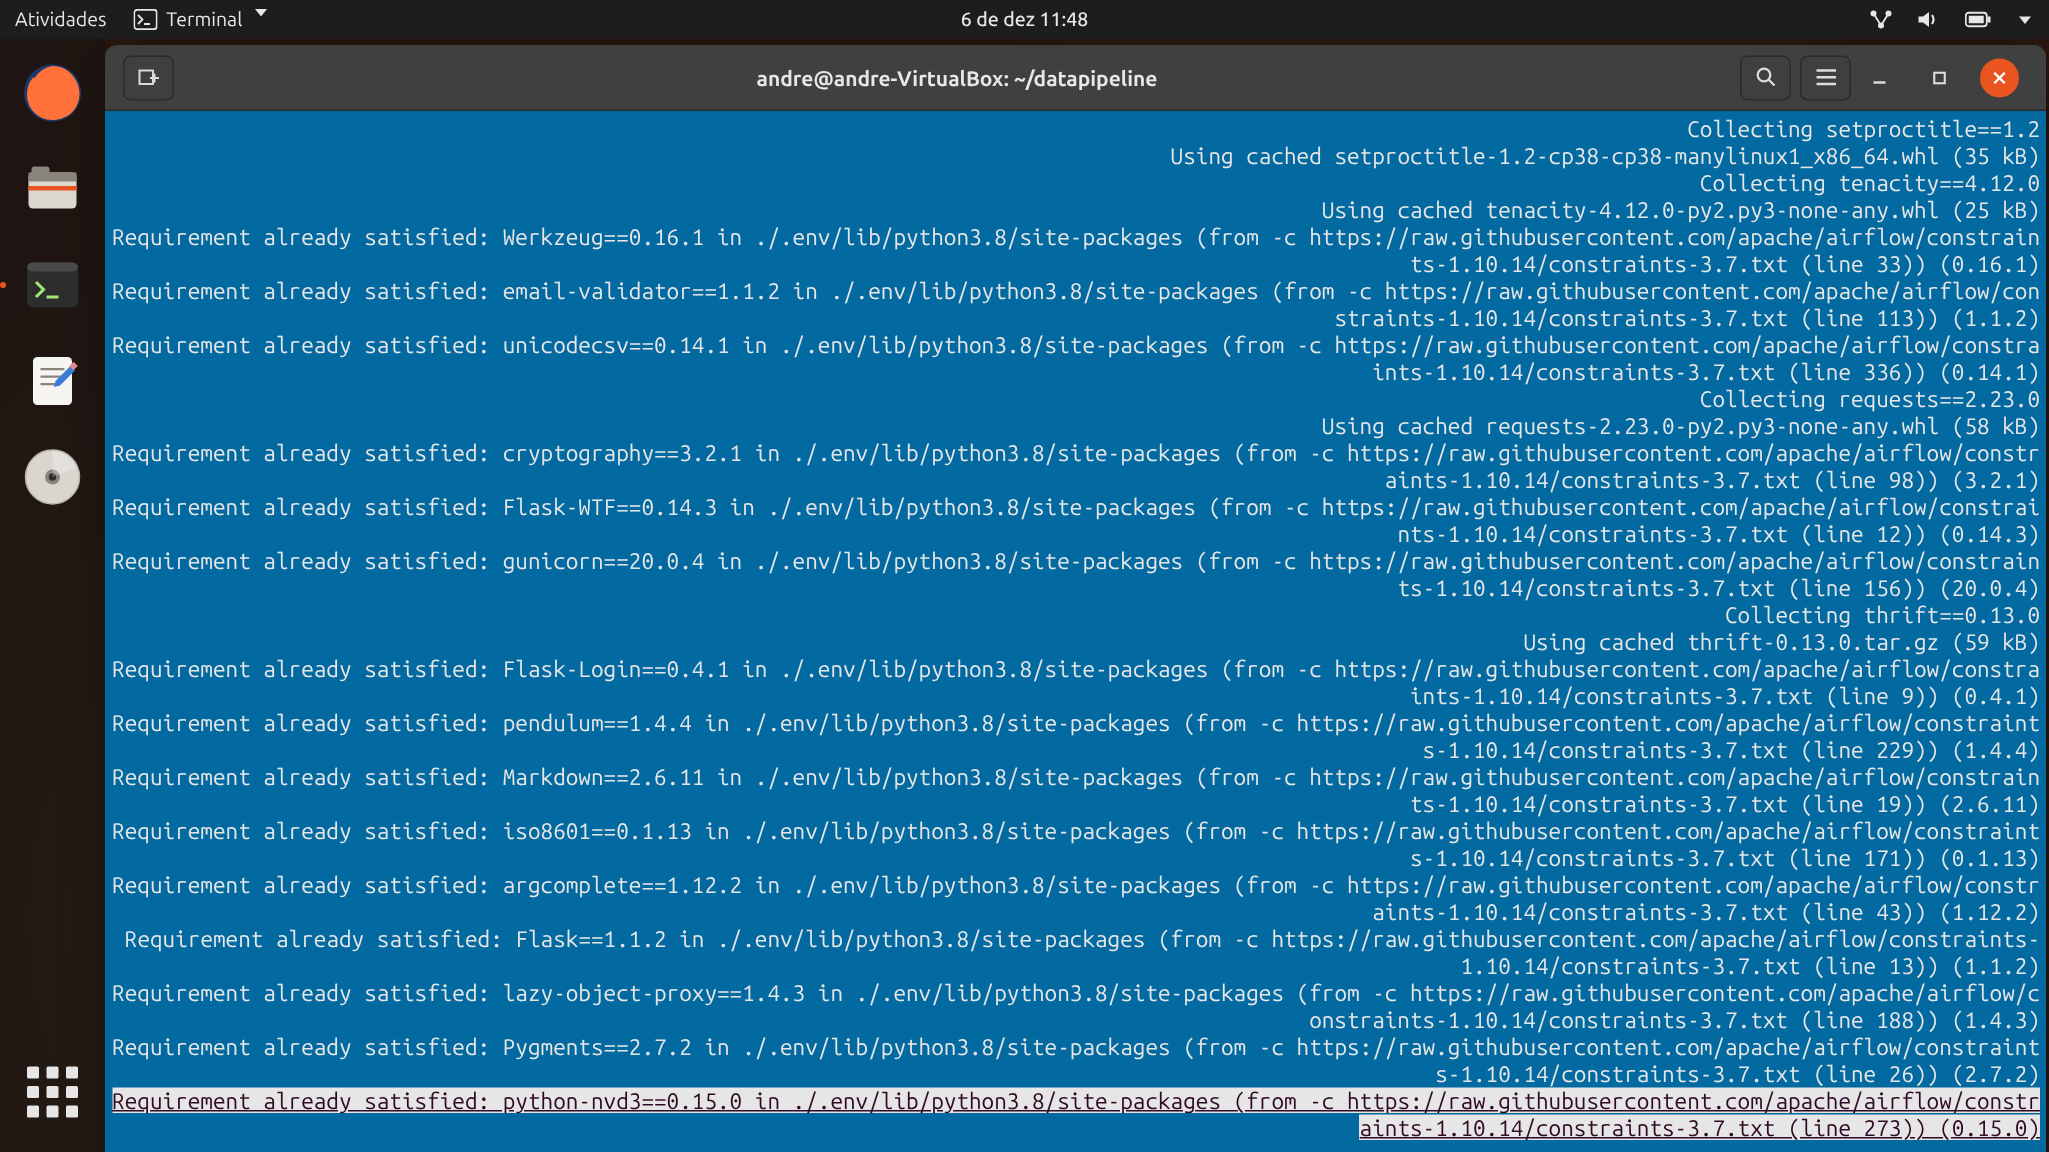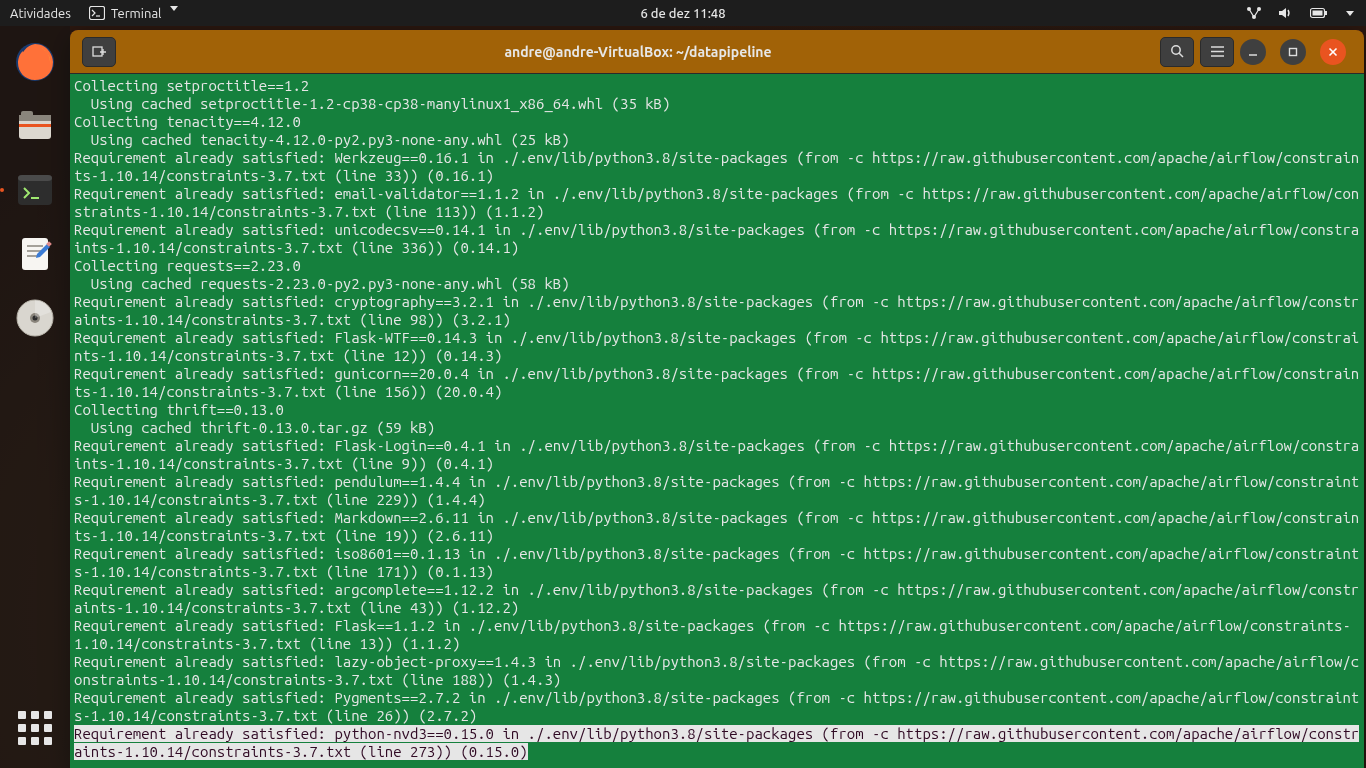--- a/index.html
+++ b/index.html
@@ -56,21 +56,21 @@
   .appgrid span { background: #e6e6e6; border-radius: 1px; }
 
   
   .window {
     position: absolute; top: 30px; left: 70px; right: 2px; bottom: 0;
     background: #300a24; border-radius: 8px 8px 0 0;
     overflow: hidden; display: flex; flex-direction: column; z-index: 4;
     box-shadow: 0 6px 28px rgba(0,0,0,0.55);
   }
   .titlebar {
-    height: 44px; background: #a16207;
+    height: 44px; background: #404040;
     border-bottom: 1px solid #2a2a2a;
     display: flex; align-items: center; padding: 0 12px; gap: 6px;
   }
   .tb-btn {
     width: 34px; height: 30px; border-radius: 5px;
     background: #3f3f3f; border: 1px solid #2b2b2b;
     display: flex; align-items: center; justify-content: center;
     color: #ddd;
   }
   .tb-title {
@@ -80,29 +80,30 @@
   .tb-ctrl {
     width: 26px; height: 26px; border-radius: 50%;
     background: #3f3f3f; display: flex;
     align-items: center; justify-content: center; color: #ddd;
     font-size: 12px;
   }
   .tb-ctrl.close { background: #e95420; color: #fff; }
   .tb-group-right { display: flex; gap: 14px; align-items: center; padding-right: 6px; }
 
   .term {
-    flex: 1; background: #15803d; color: #e6e6e6;
+    flex: 1; background: #0369a1; color: #e6e6e6;
     font-family: "Ubuntu Mono", "DejaVu Sans Mono", monospace;
     font-size: 15px; line-height: 18px;
     padding: 3px 4px 0 4px;
     white-space: pre-wrap; word-break: break-all;
     overflow: hidden;
+    text-align: right;
   }
   .term .hl {
-    background: #e6e6e6; color: #300a24;
+    background: #e6e6e6; color: #300a24; text-decoration: underline;
   }
 
   svg { display: block; }
 </style>
 </head>
 <body>
 
 <div class="wallpaper"></div>
 
 <div class="topbar">

